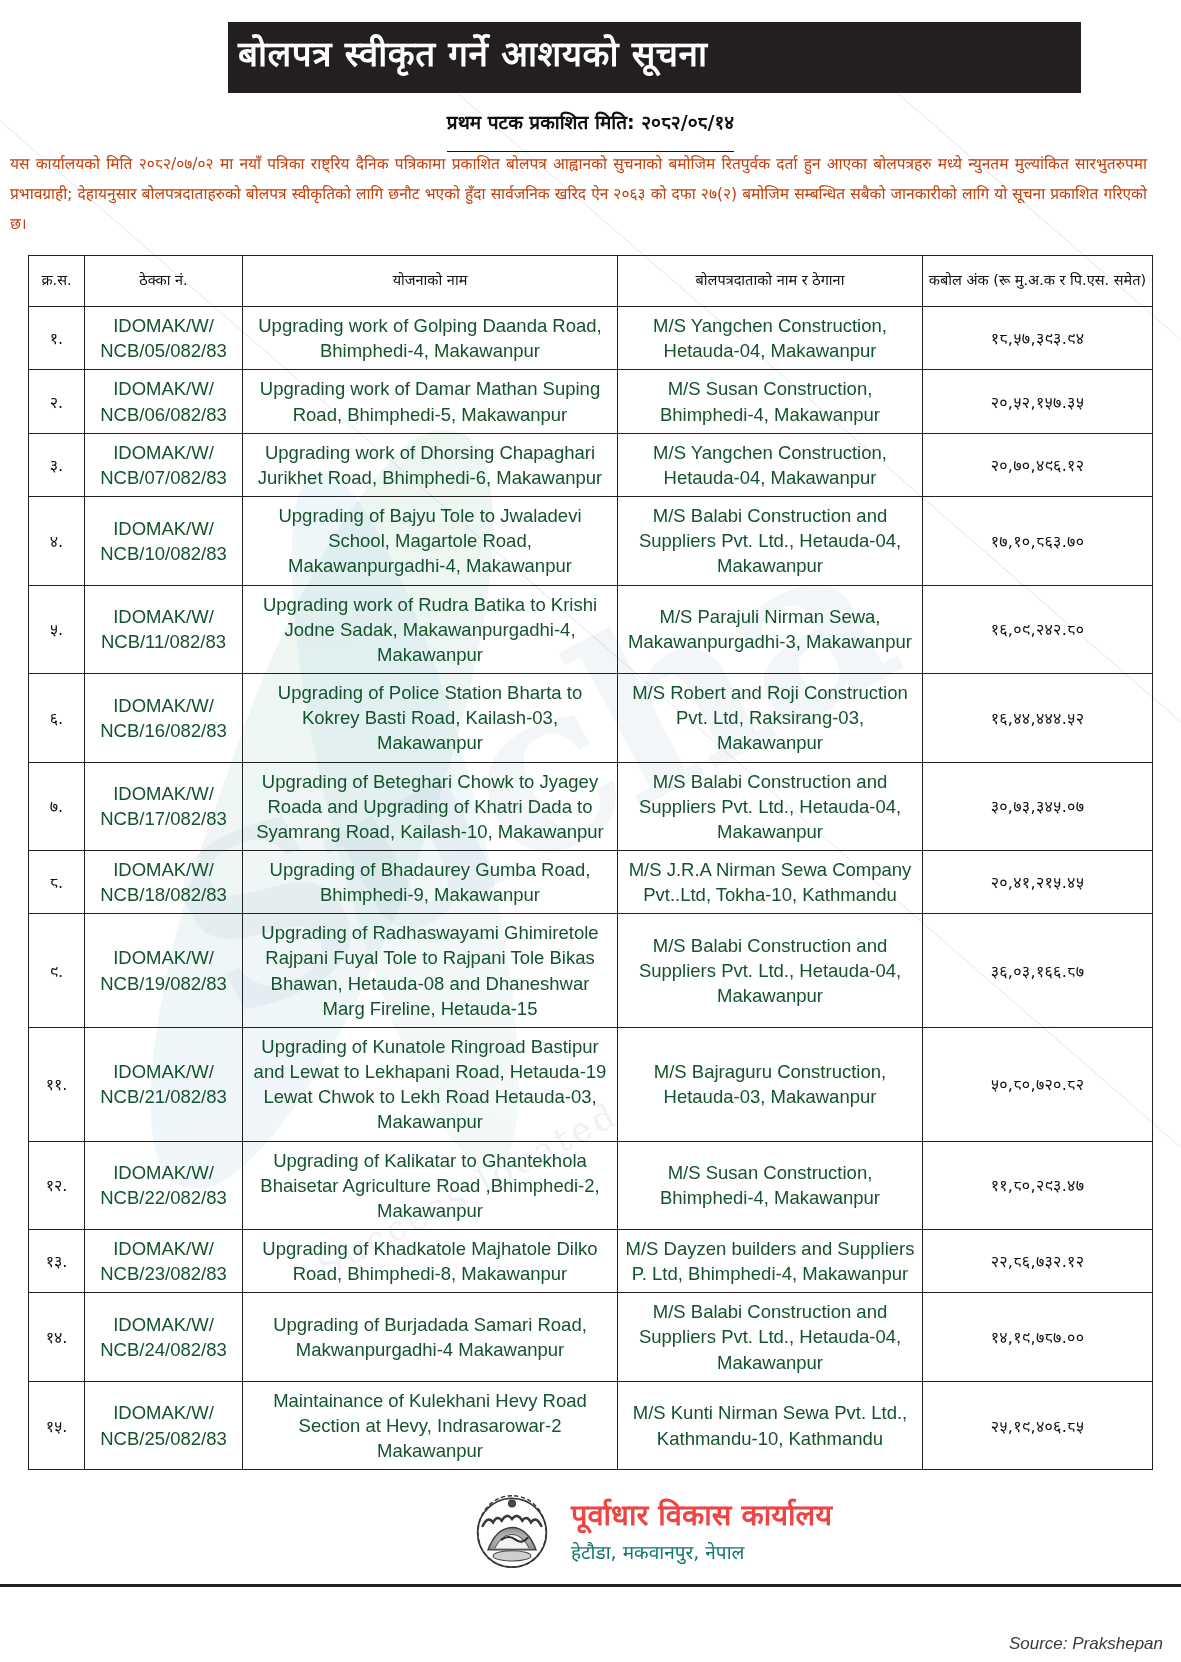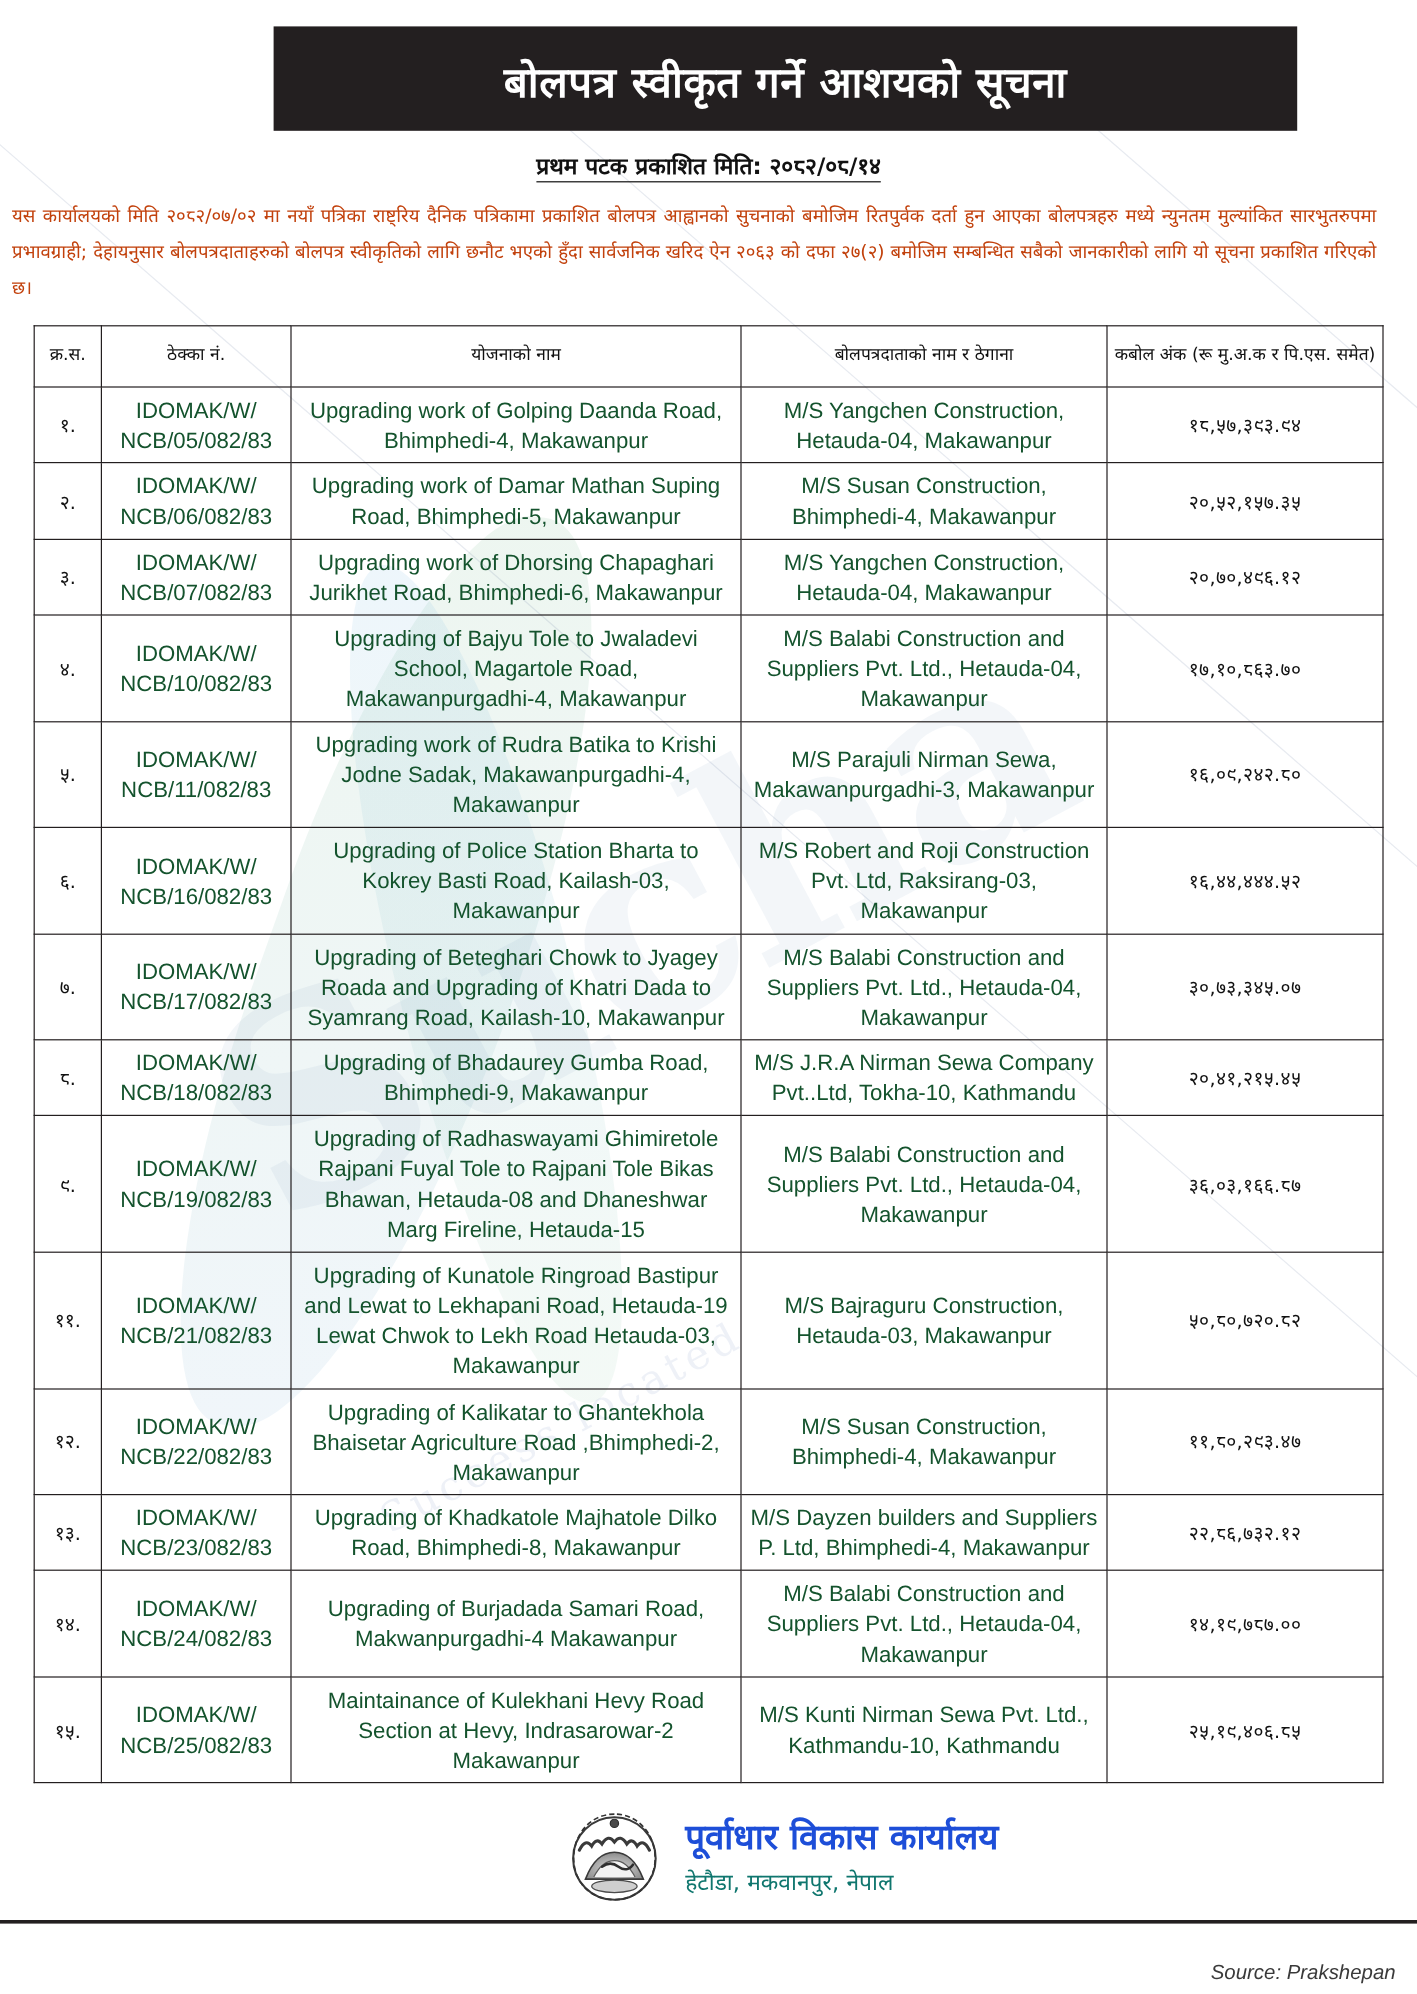--- a/index.html
+++ b/index.html
@@ -83,43 +83,43 @@
 
   .content {
     position: relative;
     z-index: 2;
   }
 
   
   .banner {
     margin: 22px 100px 0 228px;
     background: #231f20;
-    text-align: center;
-    padding: 27px 10px 16px 10px;
+    text-align: left;
+    padding: 11px 10px 16px 10px;
   }
   .banner-title {
     color: #ffffff;
     font-family: "DejaVu Sans", sans-serif;
     font-weight: 700;
     font-size: 35px;
     line-height: 1.25;
     letter-spacing: 0.5px;
   }
 
   .pub-date {
     text-align: center;
     margin-top: 16px;
     font-family: "DejaVu Sans", sans-serif;
     font-size: 19px;
     font-weight: 700;
     color: #111;
   }
   .pub-date span {
     border-bottom: 1.5px solid #111;
-    padding-bottom: 1px;
+    padding-bottom: 18px;
   }
 
   .intro {
     margin: 14px 34px 0 10px;
     font-family: "DejaVu Sans", sans-serif;
     font-size: 15.5px;
     line-height: 1.95;
     text-align: justify;
     color: #c2410c;
   }
@@ -181,21 +181,21 @@
     flex: 0 0 auto;
   }
   .office-block {
     text-align: left;
     font-family: "DejaVu Sans", sans-serif;
   }
   .office-name {
     font-size: 29px;
     font-weight: 700;
     line-height: 1.2;
-    color: #1d4ed8;
+    color: #ef4444;
   }
   .office-addr {
     font-size: 19px;
     margin-top: 6px;
     color: #0f766e;
   }
   .source {
     position: absolute;
     right: 18px;
     bottom: 8px;

